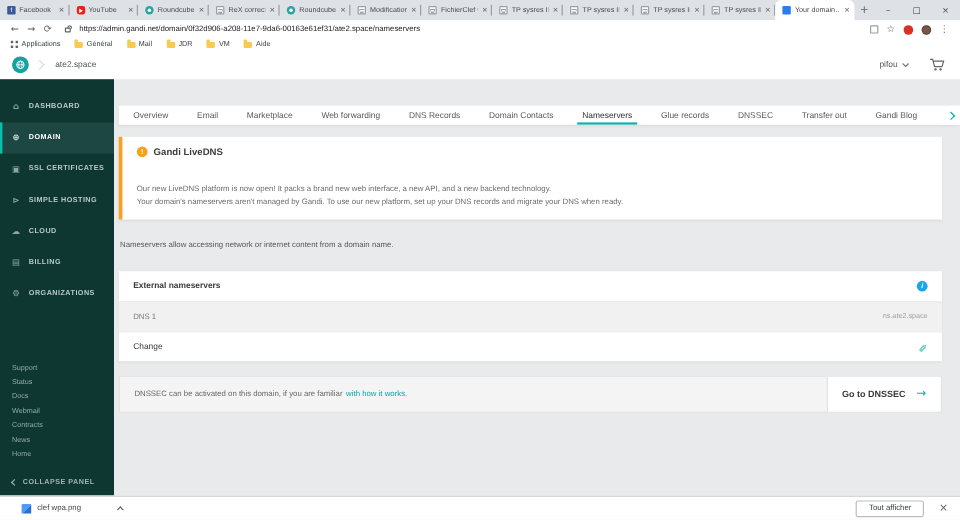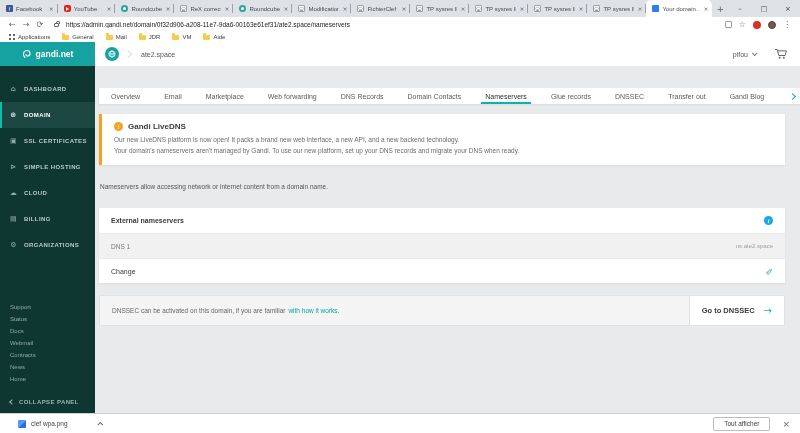--- a/index.html
+++ b/index.html
@@ -79,21 +79,21 @@
   
   .gtabs { background:#fff; height:16px; display:flex; position:relative; box-shadow:0 1px 2px rgba(0,0,0,.07); overflow:hidden; }
   .gtab { padding:0 12px; display:flex; align-items:center; font-size:7px; color:#5a5a5a; white-space:nowrap; position:relative; flex-shrink:0; }
   .gtab.active { color:#2f2f2f; }
   .gtab.active::after { content:""; position:absolute; left:8px; right:8px; bottom:0; height:2px; background:#0ab3ad; }
   .gtabs-more { position:absolute; right:0; top:0; bottom:0; width:16px; background:#fff; display:flex; align-items:center; justify-content:center; }
   .chev-right-teal { width:5px; height:5px; border-right:1.5px solid #0ab3ad; border-bottom:1.5px solid #0ab3ad; transform:rotate(-45deg); }
 
   
   .notice { margin:10px 15px 0 0; background:#fff; border-left:3px solid #f6a21e; padding:8px 12px 9px; box-shadow:0 1px 2px rgba(0,0,0,.07); }
-  .notice-head { display:flex; align-items:center; gap:5px; margin-bottom:3px; }
+  .notice-head { display:flex; align-items:center; gap:5px; margin-bottom:21px; }
   .badge-ico { width:9px; height:9px; border-radius:50%; color:#fff; font-size:6px; font-weight:bold; display:flex; align-items:center; justify-content:center; flex-shrink:0; }
   .alert-ico { background:#f6a21e; }
   .info-ico { background:#1aa6e8; font-style:italic; }
   .notice-title { font-size:8px; font-weight:bold; color:#3c3c3c; }
   .notice-text { font-size:6.5px; color:#6b6b6b; line-height:1.7; }
 
   .intro { margin:18px 0 0 1px; font-size:6.5px; color:#555; }
 
   
   .nscard { margin:18px 15px 0 0; background:#fff; box-shadow:0 1px 2px rgba(0,0,0,.07); }
@@ -231,26 +231,20 @@
     </span>
     <span class="bm">
       <span class="folder-ico"></span>
       <span>Aide</span>
     </span>
   </div>
 
   <div class="app">
 
     <div class="app-header">
-      <div class="logo">
-        <svg width="10" height="10" viewBox="0 0 10 10">
-          <path d="M3 8.5 Q1.2 7 1.5 4.5 Q1.8 2 4.5 1.5 Q7.5 1.2 8 4 Q8.3 6.5 6 7 Q4 7.3 4 5.5" stroke="#fff" stroke-width="1.1" fill="none" stroke-linecap="round"></path>
-        </svg>
-        <span>gandi.net</span>
-      </div>
       <div class="hdr">
         <span class="crumb-ico">
           <svg width="8" height="8" viewBox="0 0 8 8">
             <circle cx="4" cy="4" r="3.1" stroke="#fff" stroke-width="0.8" fill="none"></circle>
             <ellipse cx="4" cy="4" rx="1.4" ry="3.1" stroke="#fff" stroke-width="0.7" fill="none"></ellipse>
             <line x1="0.9" y1="4" x2="7.1" y2="4" stroke="#fff" stroke-width="0.7"></line>
           </svg>
         </span>
         <span class="crumb-sep"></span>
         <span class="crumb-label">ate2.space</span>

